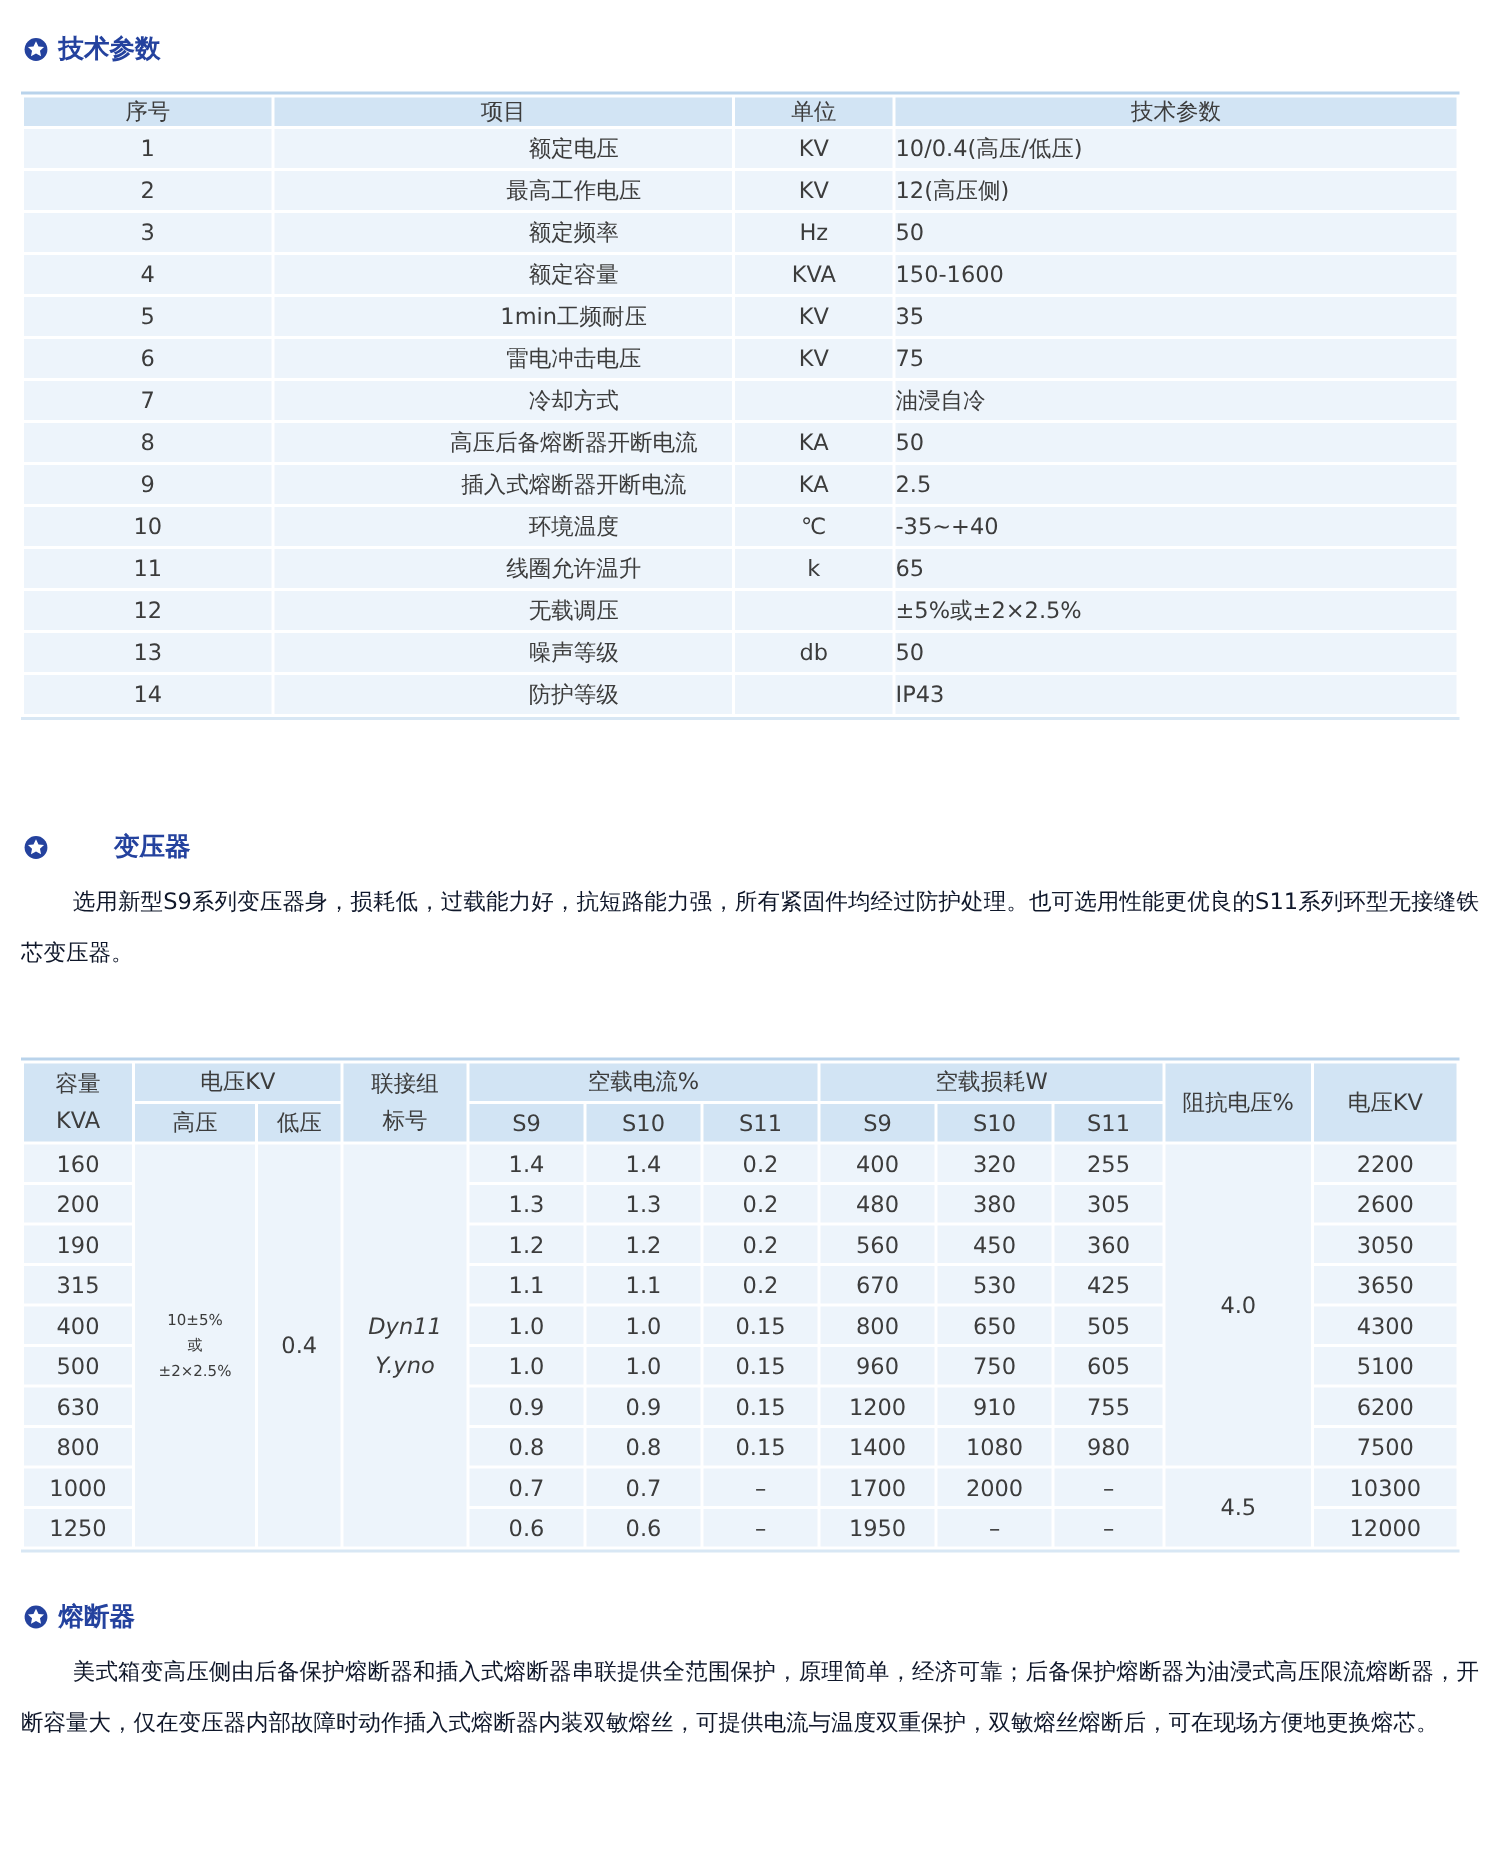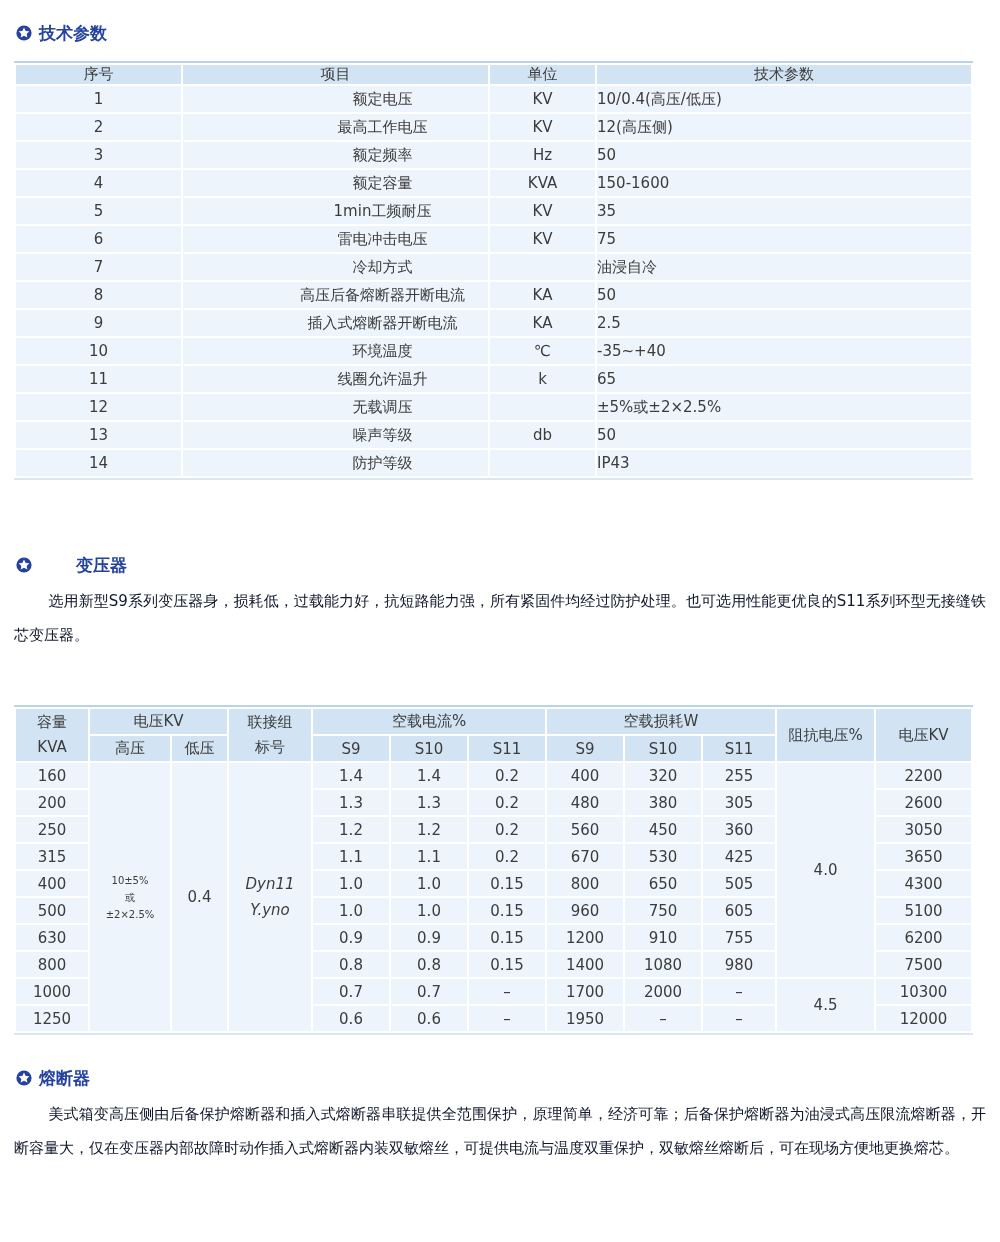--- a/index.html
+++ b/index.html
@@ -256,21 +256,21 @@
           <td>200</td>
           <td>1.3</td>
           <td>1.3</td>
           <td>0.2</td>
           <td>480</td>
           <td>380</td>
           <td>305</td>
           <td>2600</td>
         </tr>
         <tr>
-          <td>250</td>
+          <td>190</td>
           <td>1.2</td>
           <td>1.2</td>
           <td>0.2</td>
           <td>560</td>
           <td>450</td>
           <td>360</td>
           <td>3050</td>
         </tr>
         <tr>
           <td>315</td>

